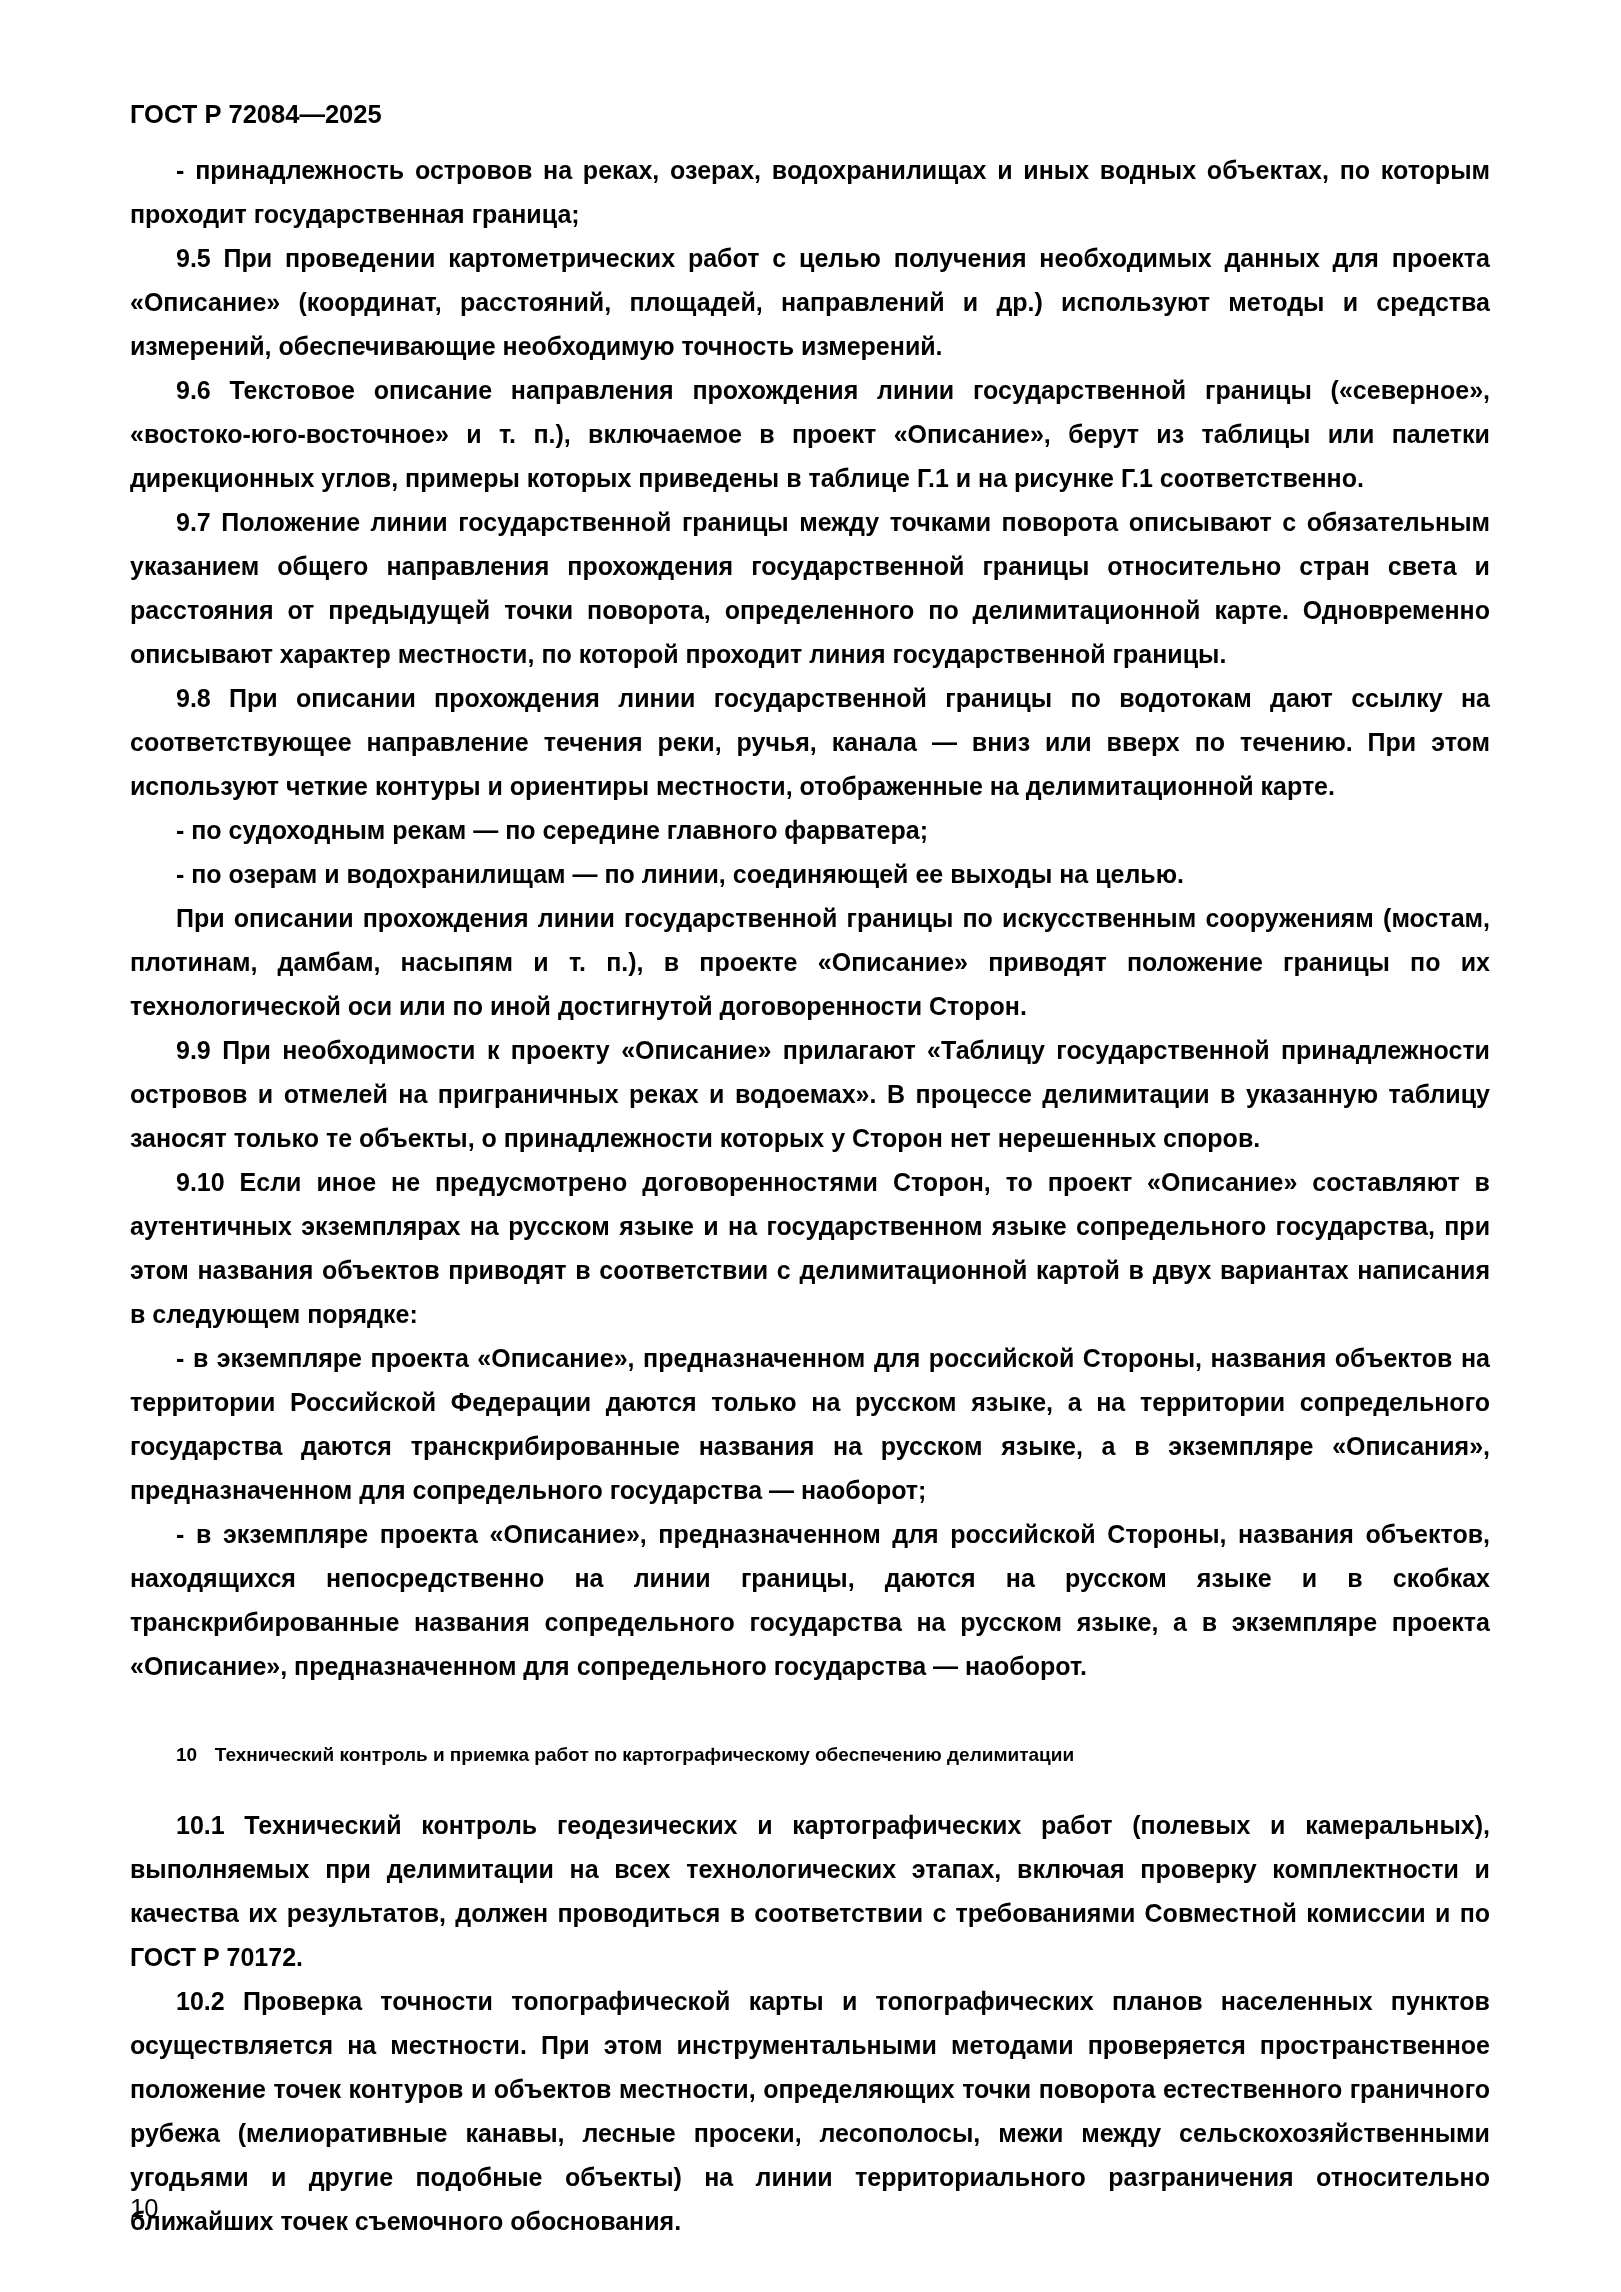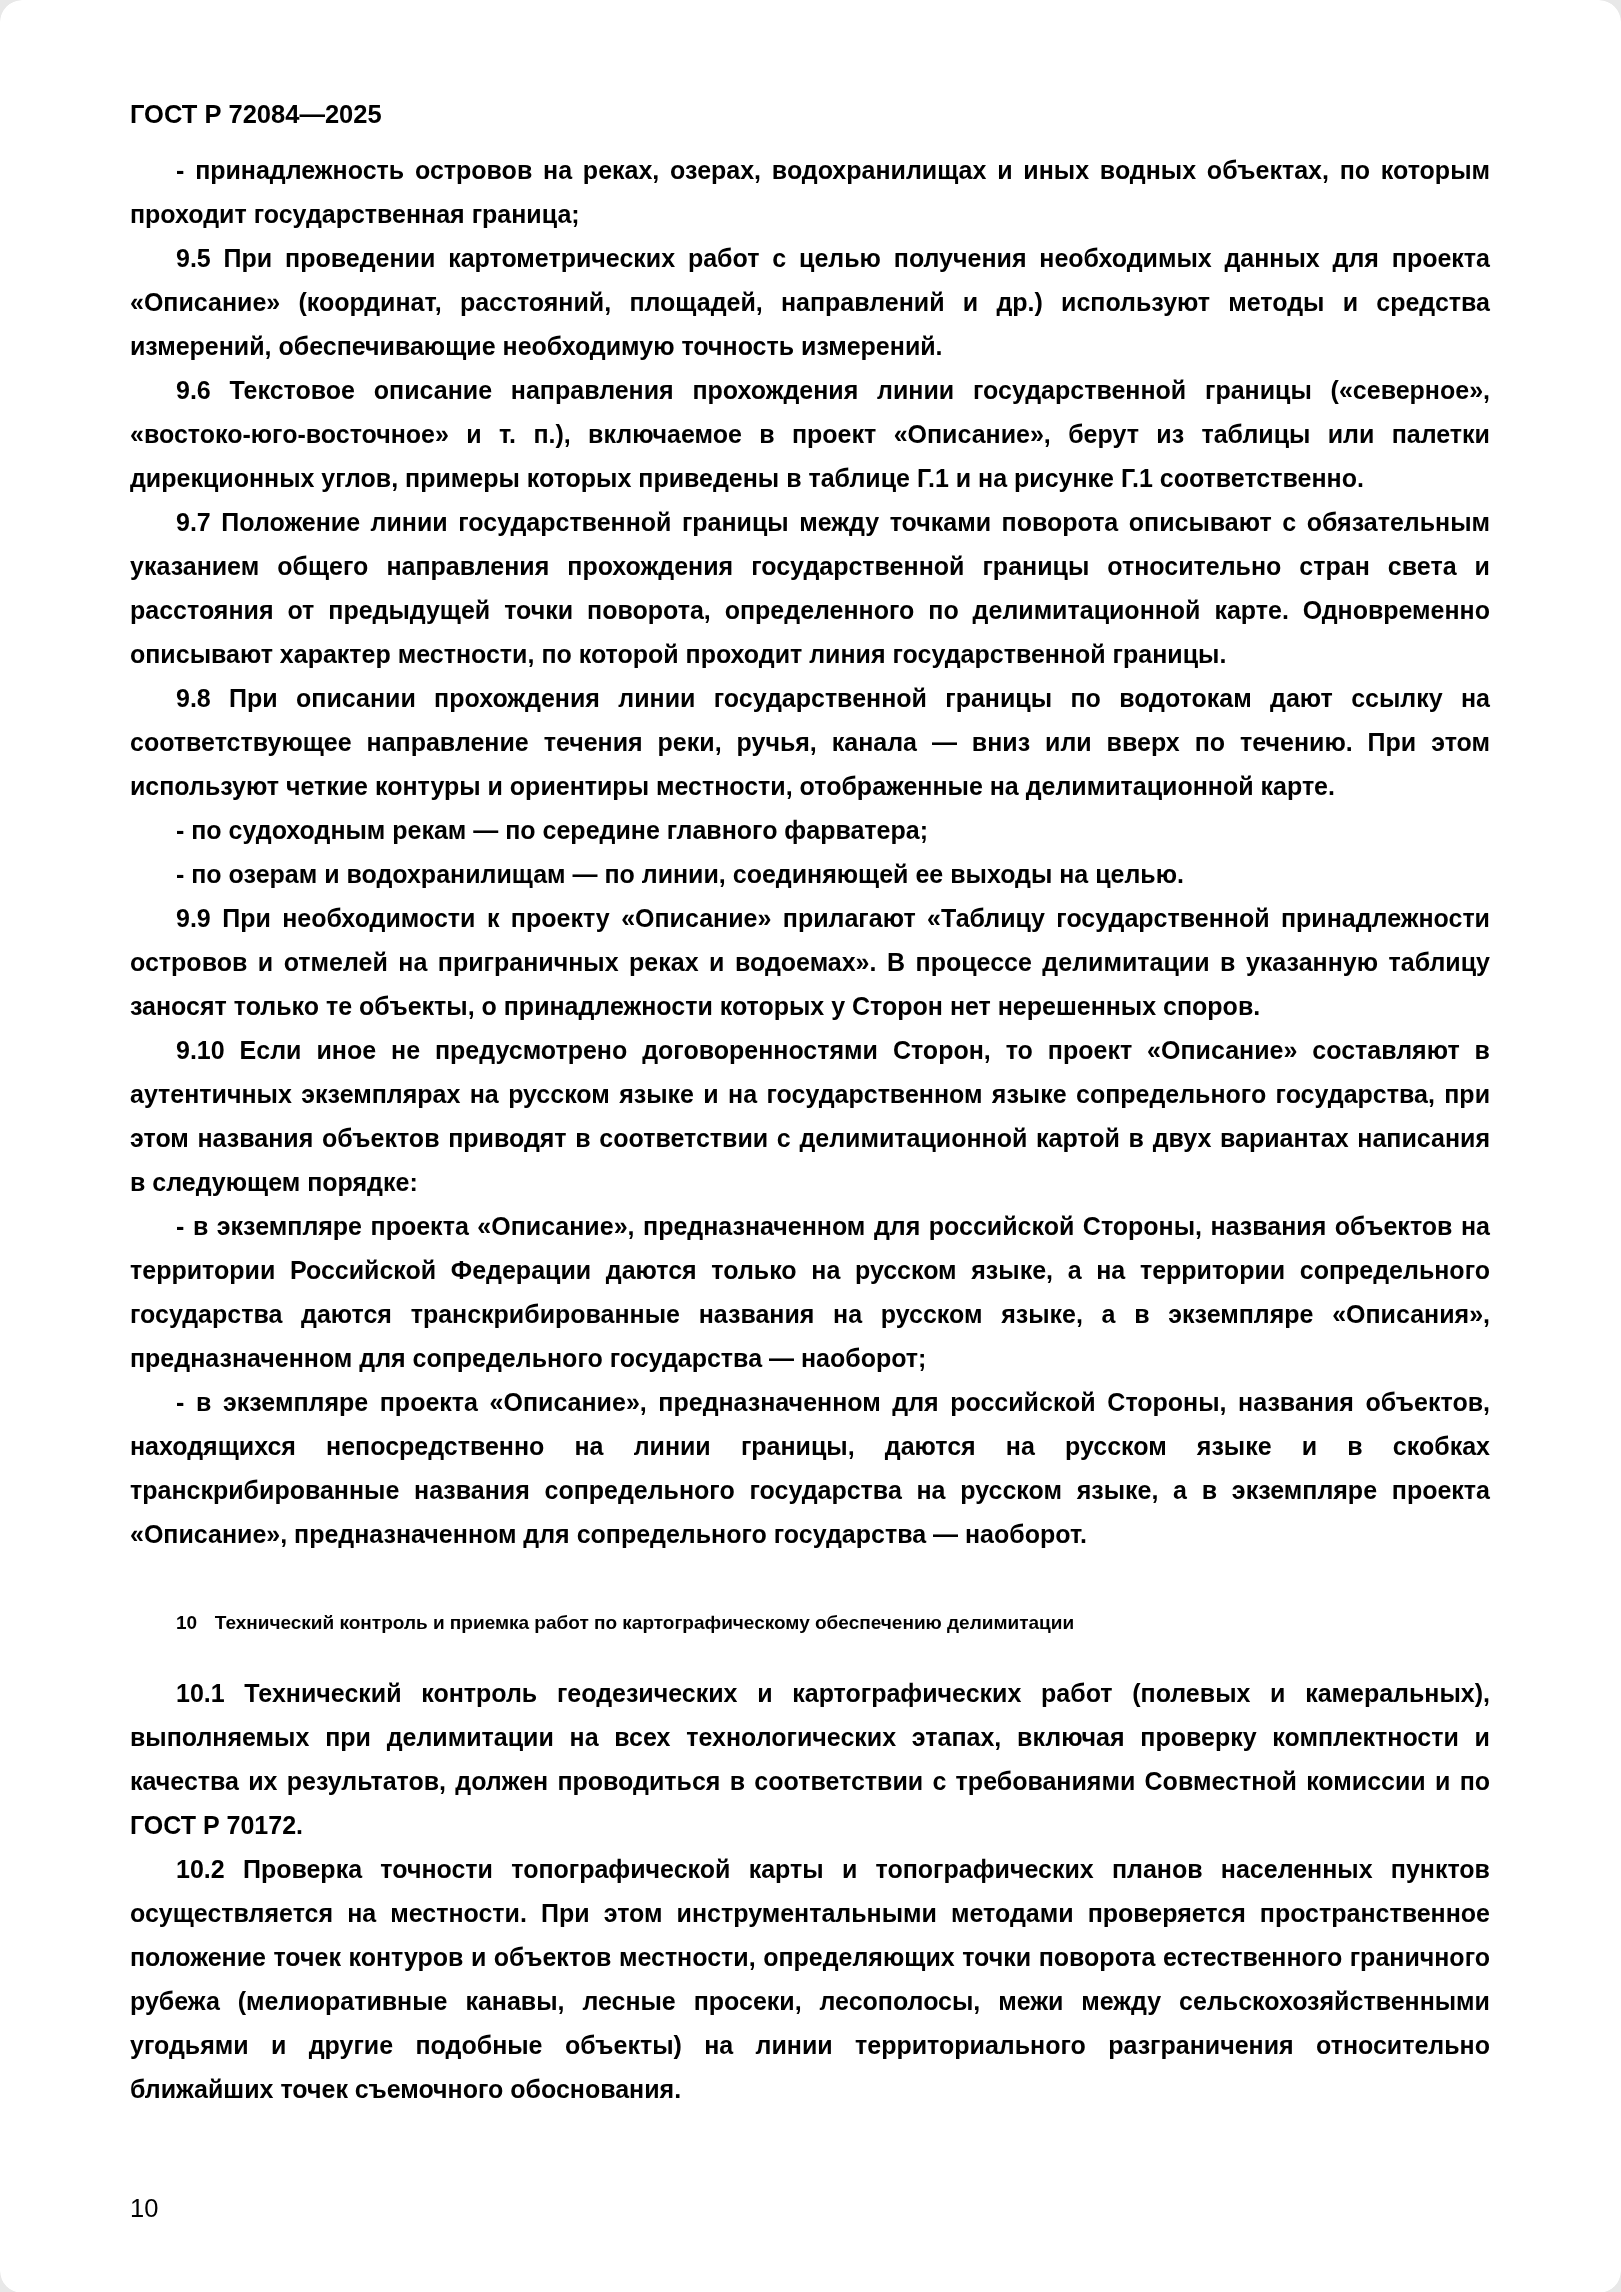--- a/index.html
+++ b/index.html
@@ -1,15 +1,15 @@
 <!DOCTYPE html>
 <html lang="ru"><head>
 <meta charset="utf-8">
 <style>
-  * { margin: 0; padding: 0; box-sizing: border-box; border-radius: 22px; }
+  * { margin: 0; padding: 0; box-sizing: border-box; }
   html, body { background: #e8e8e8; }
   .page {
     position: relative;
     width: 1621px;
     height: 2293px;
     margin: 0 auto;
     background: #ffffff;
     font-family: "Liberation Sans", sans-serif;
     color: #000000;
     padding: 98px 130px 0 130px;
@@ -63,20 +63,21 @@
   </header>
 
   <main class="doc-body">
     <p class="para">- принадлежность островов на реках, озерах, водохранилищах и иных водных объектах, по которым проходит государственная граница;</p>
     <p class="para">9.5 При проведении картометрических работ с целью получения необходимых данных для проекта «Описание» (координат, расстояний, площадей, направлений и др.) используют методы и средства измерений, обеспечивающие необходимую точность измерений.</p>
     <p class="para">9.6 Текстовое описание направления прохождения линии государственной границы («северное», «востоко-юго-восточное» и т. п.), включаемое в проект «Описание», берут из таблицы или палетки дирекционных углов, примеры которых приведены в таблице Г.1 и на рисунке Г.1 соответственно.</p>
     <p class="para">9.7 Положение линии государственной границы между точками поворота описывают с обязательным указанием общего направления прохождения государственной границы относительно стран света и расстояния от предыдущей точки поворота, определенного по делимитационной карте. Одновременно описывают характер местности, по которой проходит линия государственной границы.</p>
     <p class="para">9.8 При описании прохождения линии государственной границы по водотокам дают ссылку на соответствующее направление течения реки, ручья, канала — вниз или вверх по течению. При этом используют четкие контуры и ориентиры местности, отображенные на делимитационной карте.</p>
     <p class="para">- по судоходным рекам — по середине главного фарватера;</p>
     <p class="para">- по озерам и водохранилищам — по линии, соединяющей ее выходы на целью.</p>
+    <p class="para">При описании прохождения линии государственной границы по искусственным сооружениям (мостам, плотинам, дамбам, насыпям и т. п.), в проекте «Описание» приводят положение границы по их технологической оси или по иной достигнутой договоренности Сторон.</p>
     <p class="para">9.9 При необходимости к проекту «Описание» прилагают «Таблицу государственной принадлежности островов и отмелей на приграничных реках и водоемах». В процессе делимитации в указанную таблицу заносят только те объекты, о принадлежности которых у Сторон нет нерешенных споров.</p>
     <p class="para">9.10 Если иное не предусмотрено договоренностями Сторон, то проект «Описание» составляют в аутентичных экземплярах на русском языке и на государственном языке сопредельного государства, при этом названия объектов приводят в соответствии с делимитационной картой в двух вариантах написания в следующем порядке:</p>
     <p class="para">- в экземпляре проекта «Описание», предназначенном для российской Стороны, названия объектов на территории Российской Федерации даются только на русском языке, а на территории сопредельного государства даются транскрибированные названия на русском языке, а в экземпляре «Описания», предназначенном для сопредельного государства — наоборот;</p>
     <p class="para">- в экземпляре проекта «Описание», предназначенном для российской Стороны, названия объектов, находящихся непосредственно на линии границы, даются на русском языке и в скобках транскрибированные названия сопредельного государства на русском языке, а в экземпляре проекта «Описание», предназначенном для сопредельного государства — наоборот.</p>
 
     <h2 class="section-heading"><span class="sec-num">10</span><span>Технический контроль и приемка работ по картографическому обеспечению делимитации</span></h2>
 
     <p class="para">10.1 Технический контроль геодезических и картографических работ (полевых и камеральных), выполняемых при делимитации на всех технологических этапах, включая проверку комплектности и качества их результатов, должен проводиться в соответствии с требованиями Совместной комиссии и по ГОСТ Р 70172.</p>
     <p class="para">10.2 Проверка точности топографической карты и топографических планов населенных пунктов осуществляется на местности. При этом инструментальными методами проверяется пространственное положение точек контуров и объектов местности, определяющих точки поворота естественного граничного рубежа (мелиоративные канавы, лесные просеки, лесополосы, межи между сельскохозяйственными угодьями и другие подобные объекты) на линии территориального разграничения относительно ближайших точек съемочного обоснования.</p>
   </main>

